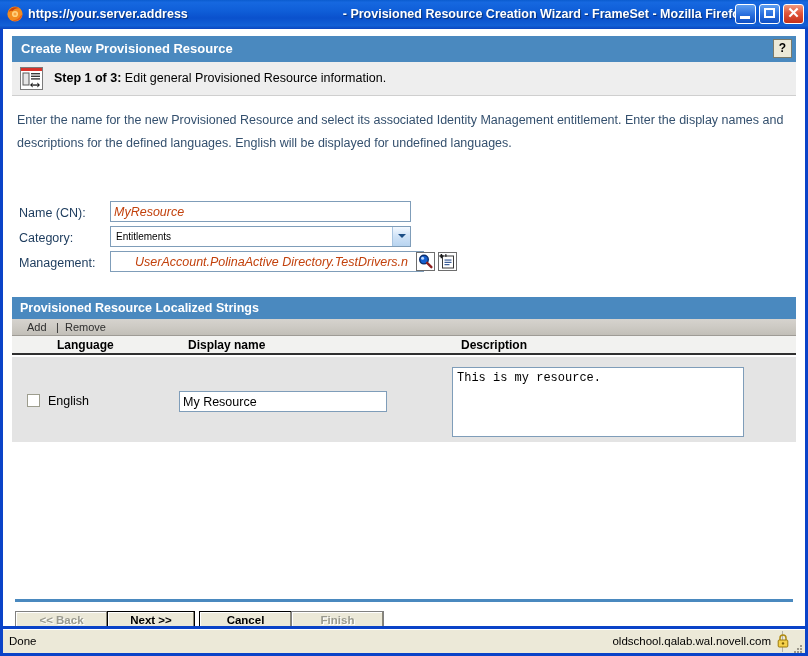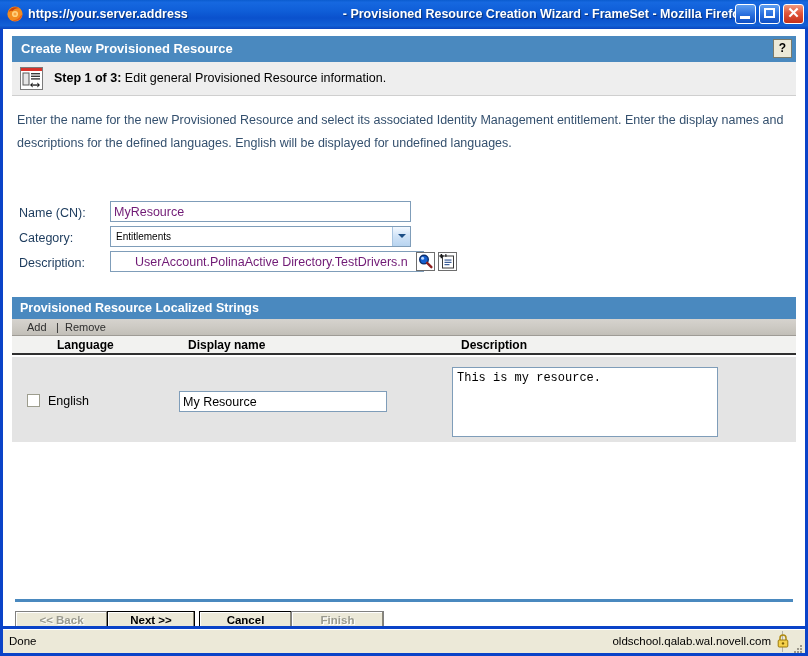--- a/index.html
+++ b/index.html
@@ -175,25 +175,26 @@
 
   .txt-input {
     position: absolute;
     left: 107px;
     height: 21px;
     border: 1px solid #7f9db9;
     box-sizing: border-box;
     background: #ffffff;
     font-family: "Liberation Sans", sans-serif;
     font-size: 12.5px;
-    color: #701a75;
+    color: #c2410c;
     padding: 1px 0 0 3px;
     line-height: 18px;
     white-space: nowrap;
     overflow: hidden;
+    font-style: italic;
   }
   #input-name        { top: 172px; width: 301px; }
   #input-entitlement { top: 222px; width: 314px; padding-left: 24px; }
 
   #select-category {
     position: absolute;
     left: 107px; top: 197px;
     width: 301px; height: 21px;
     border: 1px solid #7f9db9;
     box-sizing: border-box;
@@ -328,21 +329,21 @@
     font-size: 12.5px;
     color: #000000;
     padding: 1px 0 0 3px;
     line-height: 18px;
     white-space: nowrap;
     overflow: hidden;
   }
   #textarea-description {
     position: absolute;
     left: 440px; top: 10px;
-    width: 266px; height: 70px;
+    width: 292px; height: 70px;
     border: 1px solid #7f9db9;
     box-sizing: border-box;
     background: #ffffff;
     font-family: "Liberation Mono", monospace;
     font-size: 12px;
     color: #000000;
     padding: 3px 0 0 4px;
     line-height: 14px;
     white-space: pre-wrap;
     overflow: hidden;
@@ -487,21 +488,21 @@
 
     <div class="form-label" id="label-name">Name (CN):</div>
     <div class="txt-input" id="input-name">MyResource</div>
 
     <div class="form-label" id="label-category">Category:</div>
     <div id="select-category">
       <span class="sel-text">Entitlements</span>
       <span class="sel-arrow"></span>
     </div>
 
-    <div class="form-label" id="label-entitlement">Description:</div>
+    <div class="form-label" id="label-entitlement">Management:</div>
     <div class="txt-input" id="input-entitlement">UserAccount.PolinaActive Directory.TestDrivers.n</div>
 
     <div class="tool-icon" id="icon-search">
       <svg width="17" height="17" viewBox="0 0 17 17">
         <circle cx="7" cy="6.6" r="4.3" fill="#1560d0" stroke="#0b2f6e" stroke-width="1.4"></circle>
         <circle cx="5.6" cy="5.2" r="1.5" fill="#bcd9ff"></circle>
         <line x1="10.1" y1="9.8" x2="14.4" y2="14.2" stroke="#8e2020" stroke-width="2.4" stroke-linecap="round"></line>
       </svg>
     </div>
 

